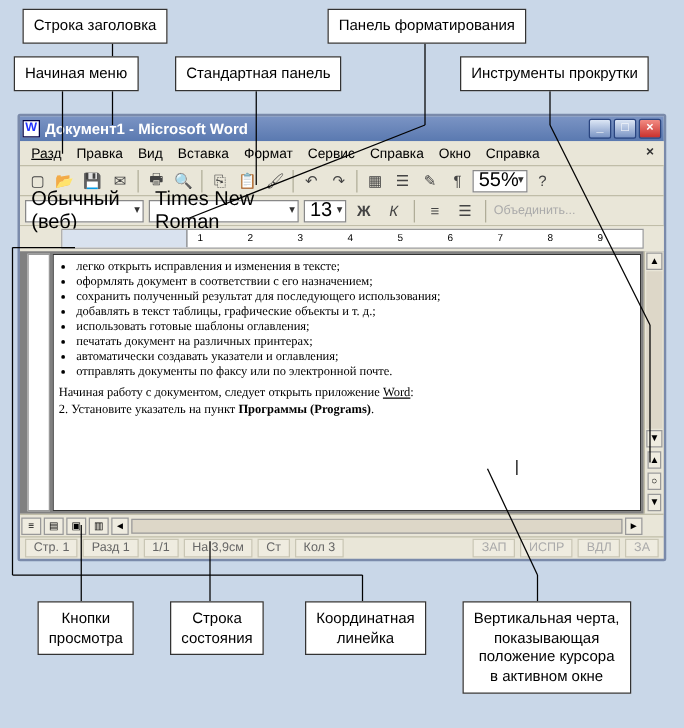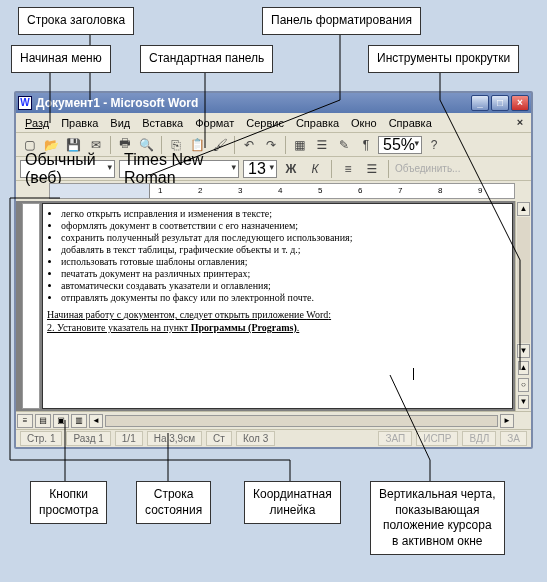--- a/index.html
+++ b/index.html
@@ -164,21 +164,21 @@
     margin:2px 2px 2px 0;
     padding:4px 8px 4px 4px;
     font-family: "Times New Roman", serif;
     font-size:10px;
     color:#000;
     overflow:hidden;
     position:relative;
   }
   .page ul{margin:0 0 6px 14px;padding:0;}
   .page li{margin-bottom:1px;}
-  .page p{margin:2px 0;text-decoration:underline;}
+  .page p{margin:2px 0;}
   .cursorbar{position:absolute;right:98px;top:164px;width:1px;height:12px;background:#000;}
   .vscroll{
     width:16px;
     background:#e9e6d8;
     border-left:1px solid #c0bda8;
     display:flex;flex-direction:column;
   }
   .sbtn{height:14px;border:1px solid #999;background:#efece0;font-size:8px;text-align:center;line-height:12px;margin:1px;}
   .strack{flex:1;background:#ddd7c8;margin:0 1px;}
   .extra{display:flex;flex-direction:column;gap:1px;padding:1px;}

